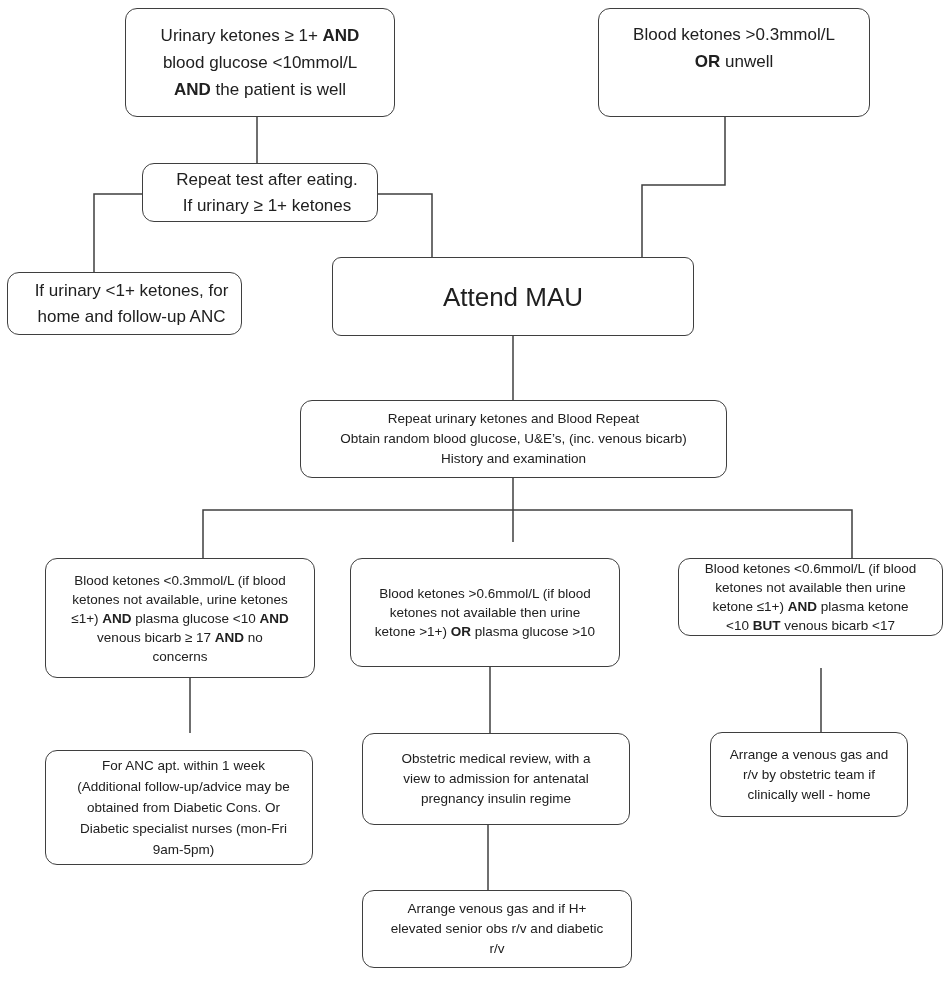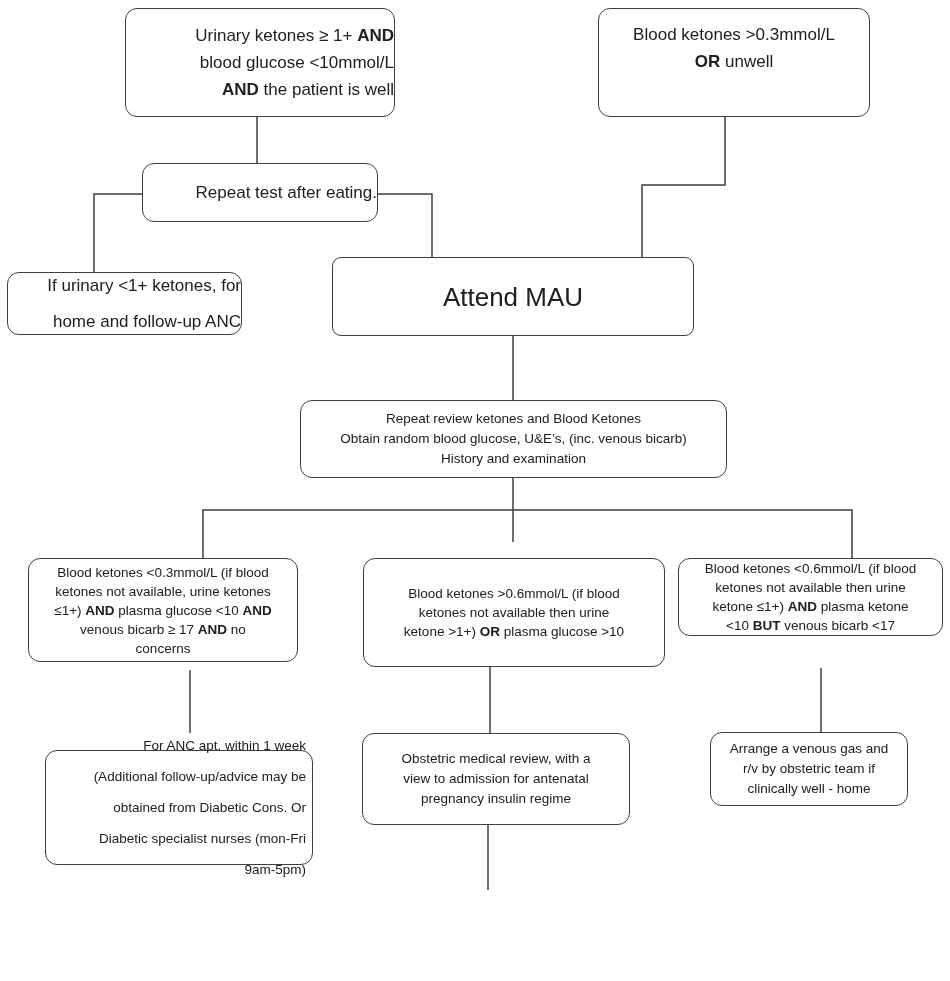--- a/index.html
+++ b/index.html
@@ -13,39 +13,39 @@
   .box {
     position:absolute; background:#ffffff;
     border:1.6px solid #3f3f3f; border-radius:12px;
     box-sizing:border-box;
     display:flex; flex-direction:column;
     justify-content:center; align-items:center;
     text-align:center;
     font-size:13.5px; line-height:19px;
   }
   .box b { font-weight:bold; }
-  .align-left { align-items:flex-end; text-align:left;gap:10px; }
+  .align-left { align-items:center; text-align:left; }
   .align-top  { justify-content:flex-start; }
   .fs-lg { font-size:17px; line-height:27px; }
   .fs-xl { font-size:26px; line-height:30px; }
   .lh-20 { line-height:20px; }
   .lh-21 { line-height:21px; }
 
-  #n-urinary       { left:125px; top:8px;   width:270px; height:109px;align-items:flex-end; }
+  #n-urinary       { left:125px; top:8px;   width:270px; height:109px; }
   #n-blood         { left:598px; top:8px;   width:272px; height:109px; padding-top:12px; }
   #n-repeat        { left:142px; top:163px; width:236px; height:59px;  padding-left:14px; line-height:26px; }
   #n-home          { left:7px;   top:272px; width:235px; height:63px;  padding-left:14px; line-height:26px; }
   #n-mau           { left:332px; top:257px; width:362px; height:79px;border-radius:9px;  }
   #n-actions       { left:300px; top:400px; width:427px; height:78px;  }
-  #n-branch-left   { left:28px;  top:558px; width:270px; height:104px; }
-  #n-branch-mid    { left:363px; top:558px; width:302px; height:109px; }
+  #n-branch-left   { left:45px;  top:558px; width:270px; height:120px; }
+  #n-branch-mid    { left:350px; top:558px; width:270px; height:109px; }
   #n-branch-right  { left:678px; top:558px; width:265px; height:78px; }
   #n-outcome-left  { left:45px;  top:750px; width:268px; height:115px; padding-left:15px; padding-right:6px; }
   #n-outcome-mid   { left:362px; top:733px; width:268px; height:92px;align-items:center;  }
-  #n-outcome-right { left:710px; top:732px; width:198px; height:74px;  }
+  #n-outcome-right { left:710px; top:732px; width:198px; height:85px;  }
   #n-bottom        { left:362px; top:890px; width:270px; height:78px;  }
 </style>
 </head>
 <body>
 
 <div class="canvas">
 
   <svg class="connectors" width="950" height="981">
     <polyline points="257,117 257,163"></polyline>
     <polyline points="142,194 94,194 94,272"></polyline>
@@ -66,33 +66,34 @@
       <div><b>AND</b><span> the patient is well</span></div>
     </div>
 
   <div class="box fs-lg align-top" id="n-blood">
       <div><span>Blood ketones &gt;0.3mmol/L</span></div>
       <div><b>OR</b><span> unwell</span></div>
     </div>
 
   <div class="box fs-lg align-left" id="n-repeat">
       <div><span>Repeat test after eating.</span></div>
+      <div><span>If urinary ≥ 1+ ketones</span></div>
     </div>
 
   <div class="box fs-lg align-left" id="n-home">
       <div><span>If urinary &lt;1+ ketones, for</span></div>
       <div><span>home and follow-up ANC</span></div>
     </div>
 
   <div class="box fs-xl" id="n-mau">
       <div><span>Attend MAU</span></div>
     </div>
 
   <div class="box lh-20" id="n-actions">
-      <div><span>Repeat review ketones and Blood Ketones</span></div>
+      <div><span>Repeat urinary ketones and Blood Repeat</span></div>
       <div><span>Obtain random blood glucose, U&amp;E’s, (inc. venous bicarb)</span></div>
       <div><span>History and examination</span></div>
     </div>
 
   <div class="box" id="n-branch-left">
       <div><span>Blood ketones &lt;0.3mmol/L (if blood</span></div>
       <div><span>ketones not available, urine ketones</span></div>
       <div><span>≤1+) </span><b>AND</b><span> plasma glucose &lt;10 </span><b>AND</b></div>
       <div><span>venous bicarb ≥ 17 </span><b>AND</b><span> no</span></div>
       <div><span>concerns</span></div>
@@ -124,14 +125,19 @@
       <div><span>view to admission for antenatal</span></div>
       <div><span>pregnancy insulin regime</span></div>
     </div>
 
   <div class="box lh-20" id="n-outcome-right">
       <div><span>Arrange a venous gas and</span></div>
       <div><span>r/v by obstetric team if</span></div>
       <div><span>clinically well - home</span></div>
     </div>
 
+  <div class="box lh-20" id="n-bottom">
+      <div><span>Arrange venous gas and if H+</span></div>
+      <div><span>elevated senior obs r/v and diabetic</span></div>
+      <div><span>r/v</span></div>
+    </div>
 
 </div>
 
 </body></html>

